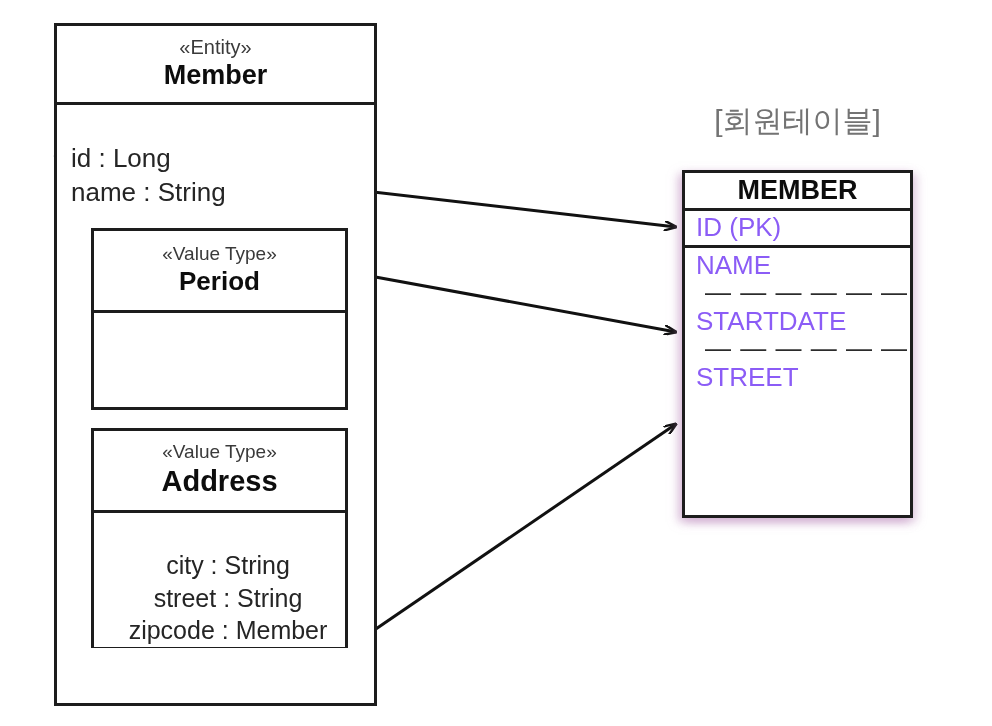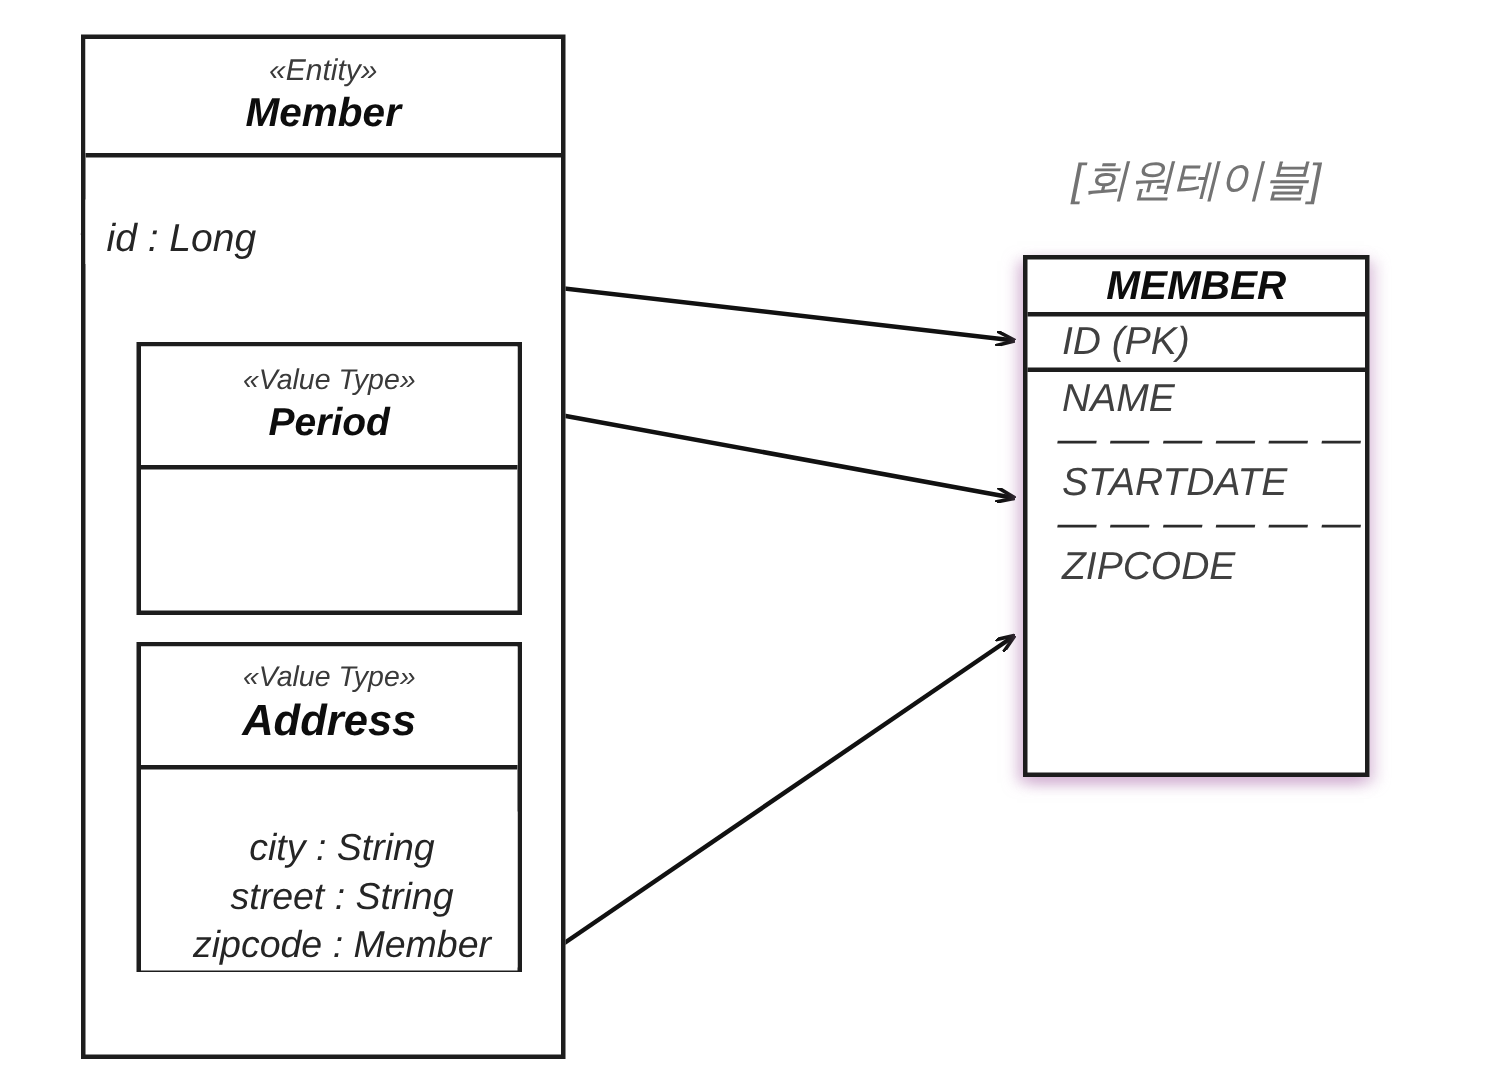--- a/index.html
+++ b/index.html
@@ -13,21 +13,20 @@
     position: relative;
     overflow: hidden;
     font-family: "Liberation Sans", "DejaVu Sans", sans-serif;
     color: #1a1a1a;
   }
   #canvas {
     position: absolute;
     inset: 0;
     width: 992px;
     height: 648px;
-    font-style: italic;
   }
 
   
   .uml-box {
     position: absolute;
     box-sizing: border-box;
     background: #ffffff;
     border: 3px solid #1d1d1d;
   }
   .uml-header {
@@ -136,23 +135,23 @@
     border-bottom: 3px solid #1d1d1d;
     text-align: center;
     font-size: 27px;
     font-weight: bold;
     color: #0d0d0d;
     line-height: 35px;
   }
   .tbl-row {
     box-sizing: border-box;
     font-size: 26px;
-    color: #404040;
+    color: #8b5cf6;
     line-height: 1.20;
-    padding-left: 23px;
+    padding-left: 11px;
     white-space: nowrap;
   }
   #id-row {
     border-bottom: 3px solid #1d1d1d;
     height: 37px;
     line-height: 33px;
   }
   #name-row { padding-top: 2px; }
   .tbl-sep {
     height: 22px;
@@ -185,20 +184,21 @@
     <line x1="348" y1="648" x2="676" y2="424" stroke="#111111" stroke-width="3" marker-end="url(#arrowhead)"></line>
   </svg>
 
   <div class="uml-box" id="member-entity">
     <div class="uml-header">
       <div class="stereotype">«Entity»</div>
       <div class="type-name">Member</div>
     </div>
     <div class="attr-list" id="member-attrs">
       <div class="attr-line">id : Long</div>
+      <div class="attr-line">name : String</div>
     </div>
   </div>
 
   <div class="uml-box" id="period-box">
     <div class="uml-header">
       <div class="stereotype">«Value Type»</div>
       <div class="type-name">Period</div>
     </div>
   </div>
 
@@ -229,17 +229,17 @@
 
     <div class="grp-pad">
       <div class="tbl-row">STARTDATE</div>
     </div>
 
     <div class="tbl-sep">
       <span class="dashes">— — — — — —</span>
     </div>
 
     <div class="grp-pad">
-      <div class="tbl-row">ZIPCODE</div>
+      <div class="tbl-row">STREET</div>
     </div>
   </div>
 
 </div>
 
 </body></html>

